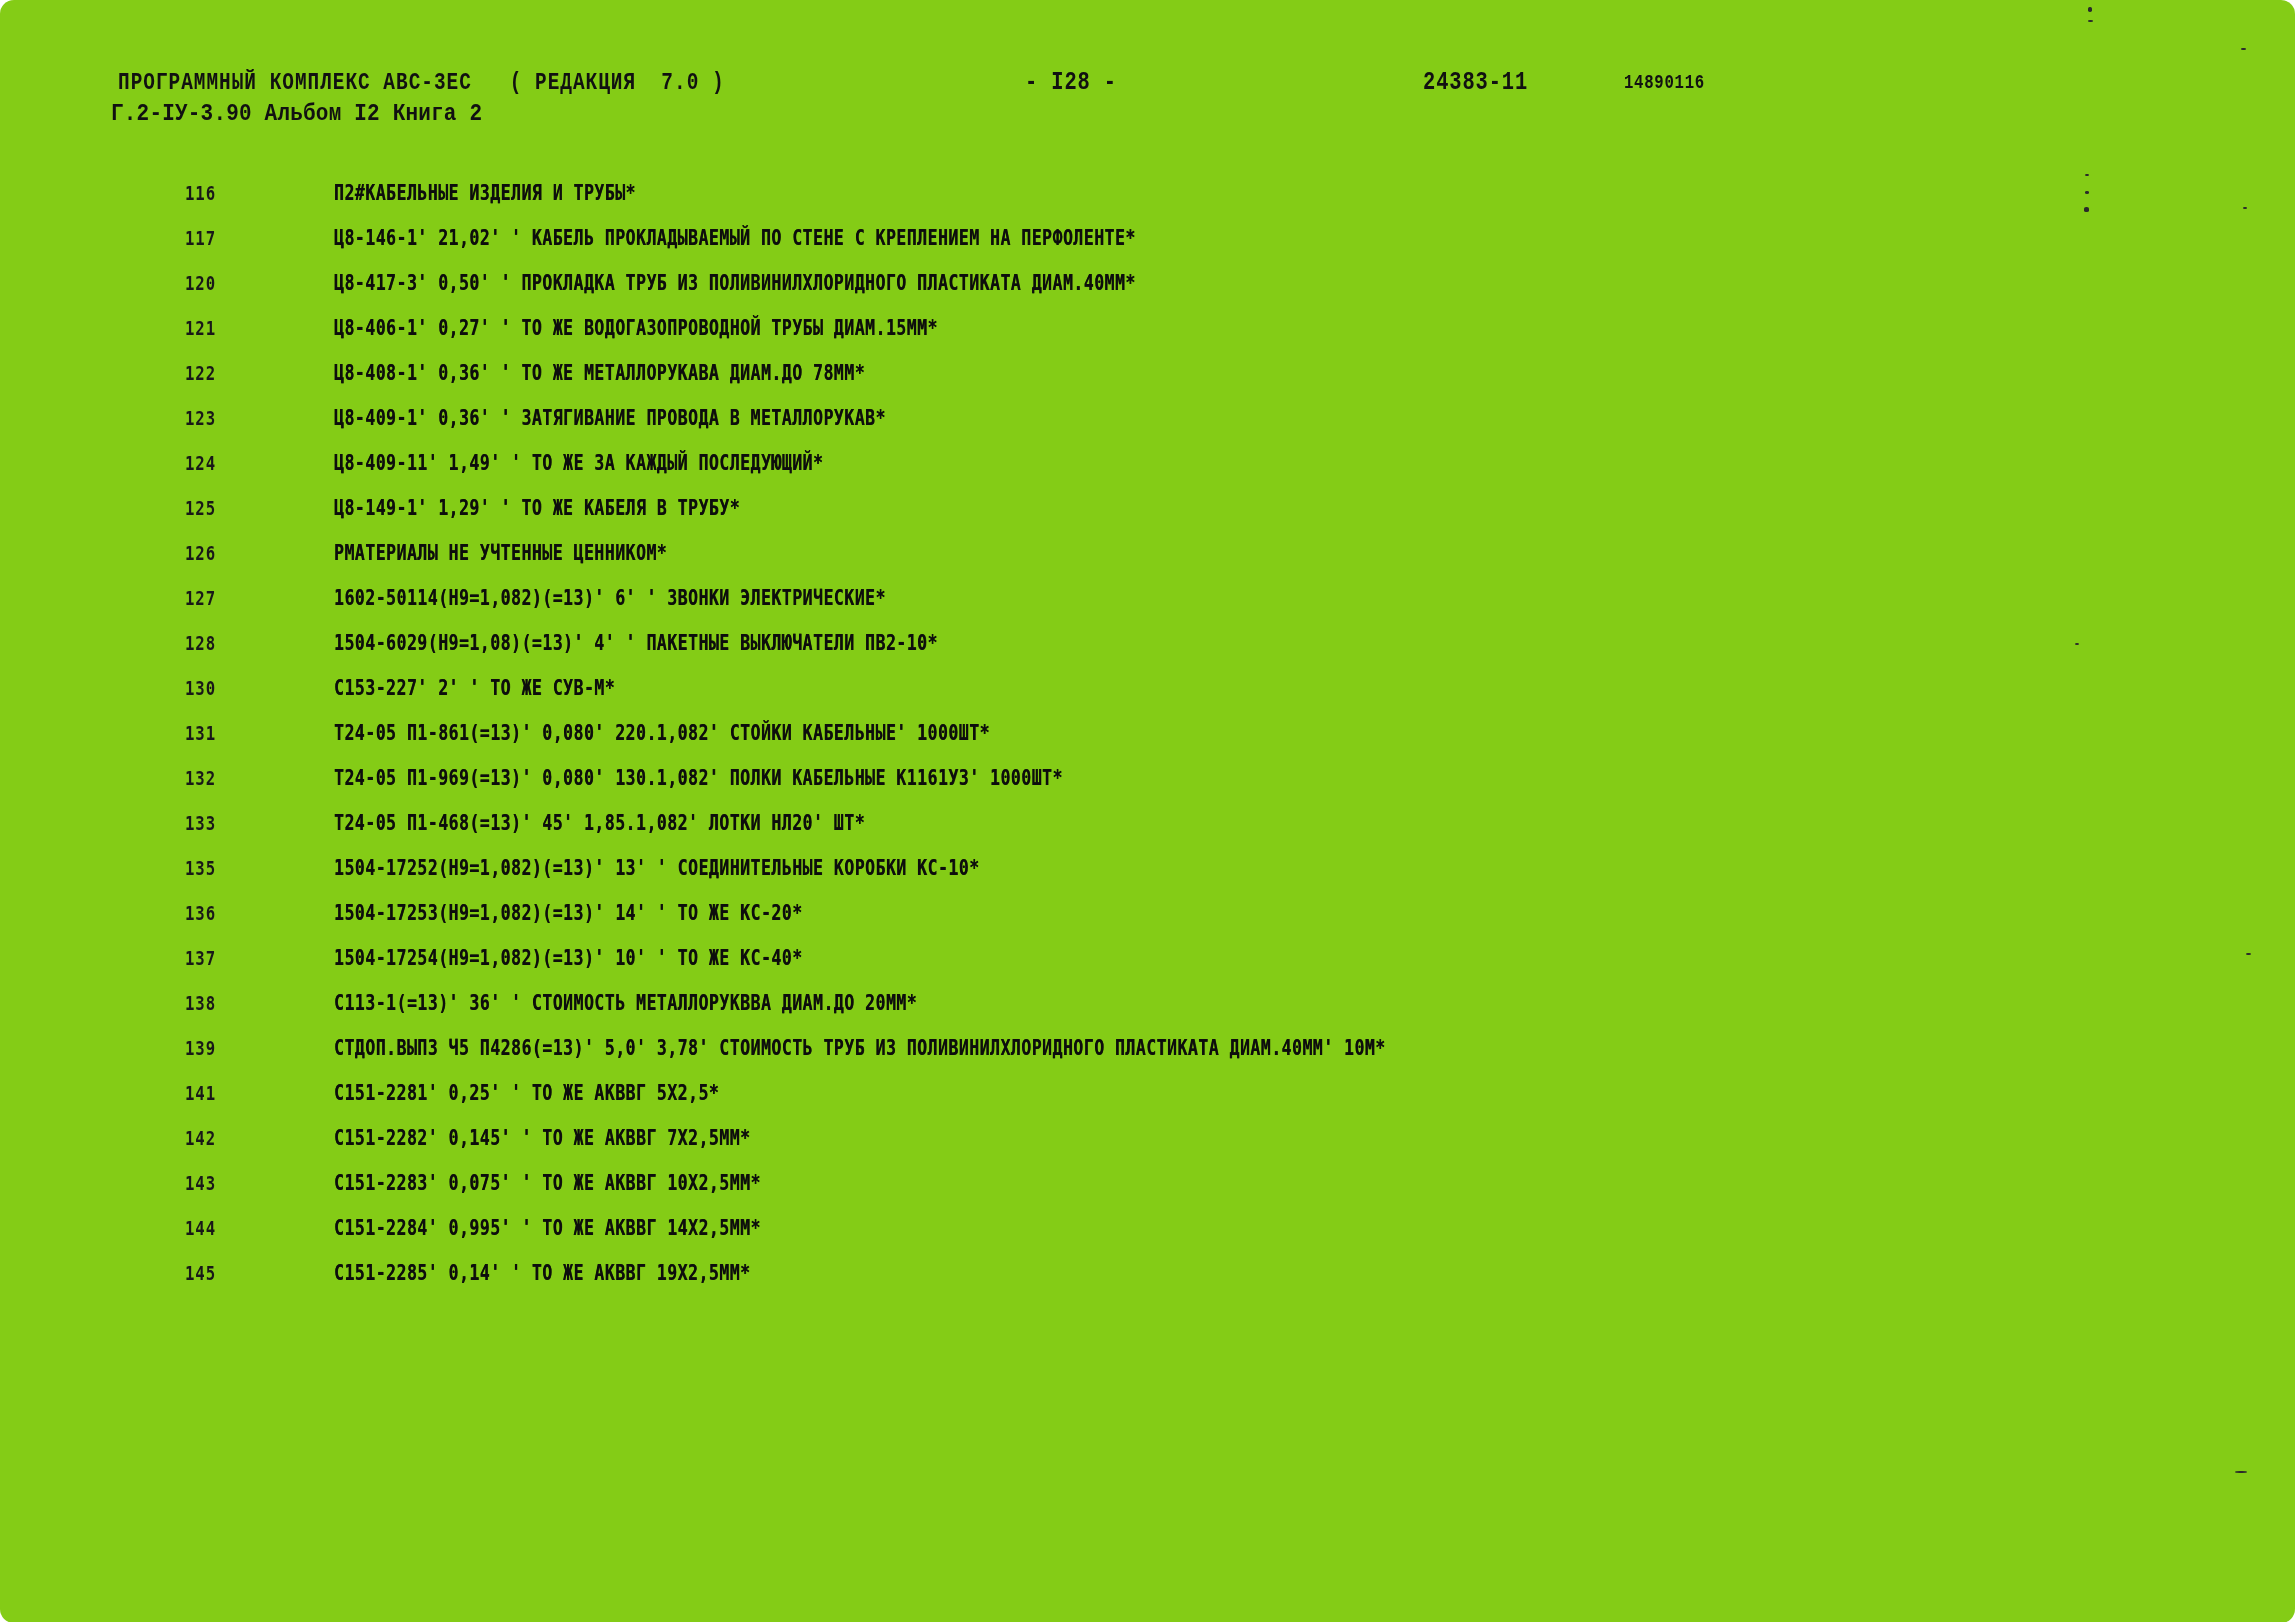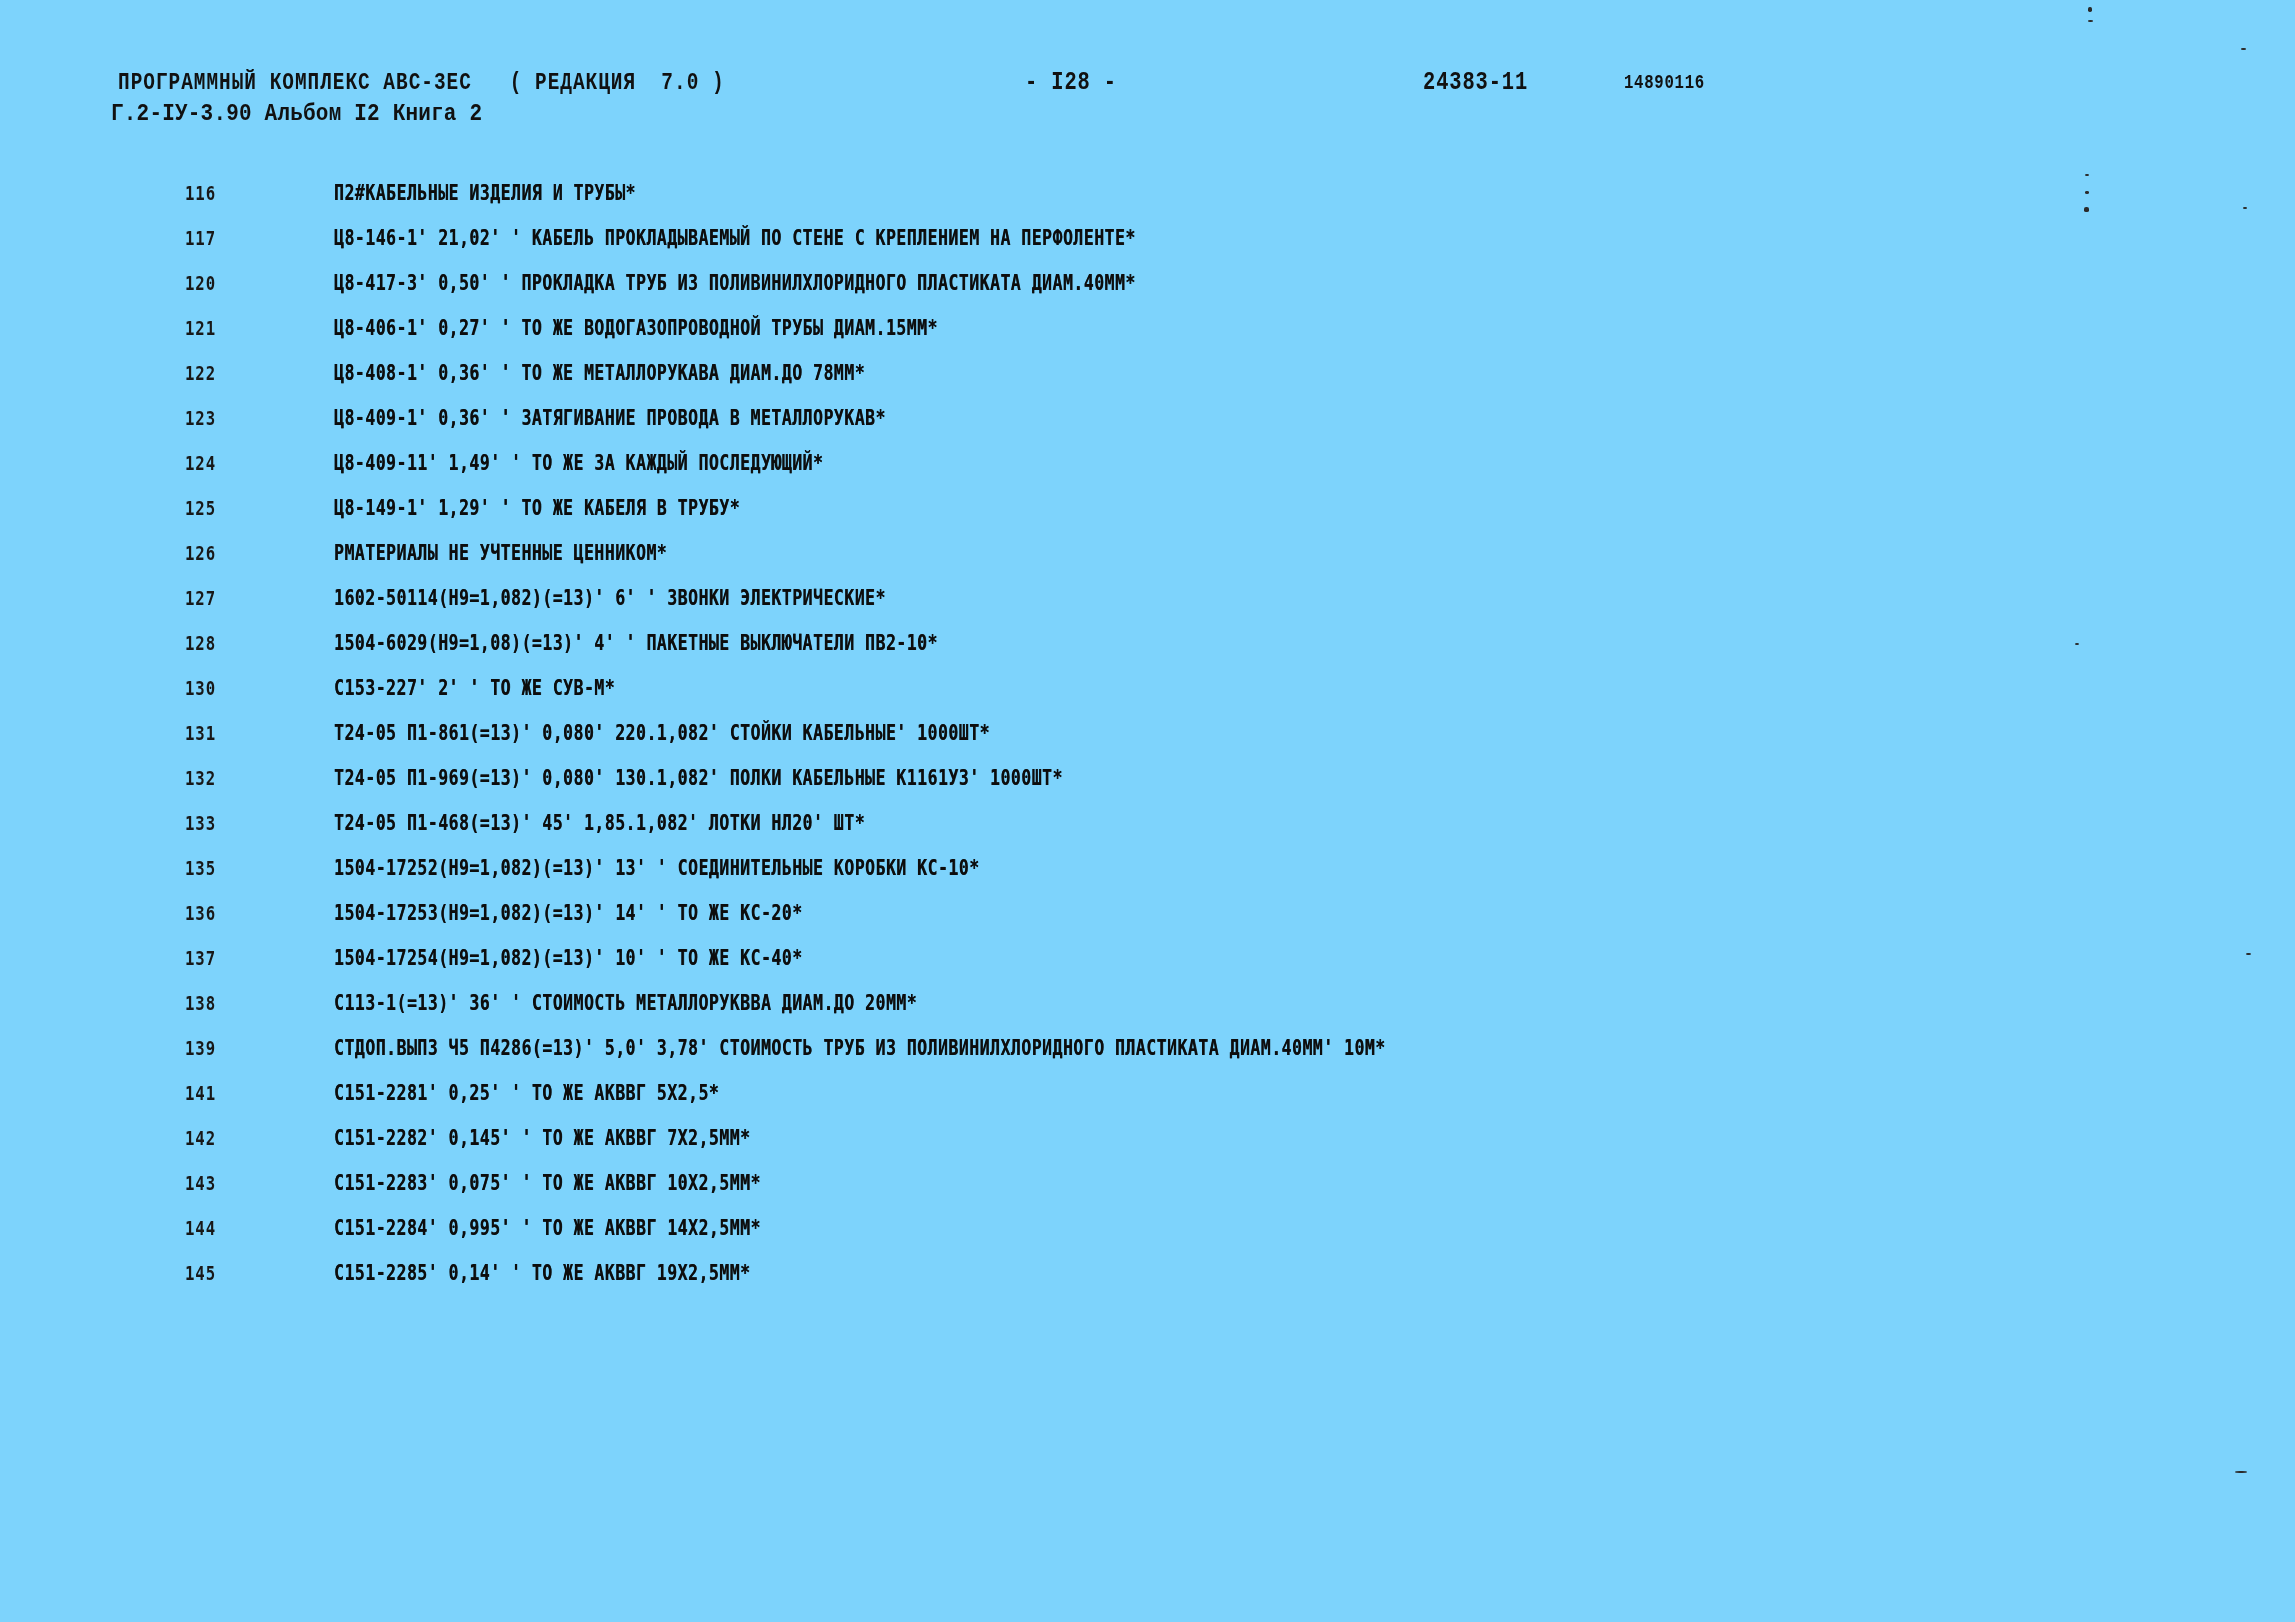--- a/index.html
+++ b/index.html
@@ -8,22 +8,23 @@
     padding: 0;
     background: #ffffff;
   }
   body {
     font-family: "DejaVu Sans Mono", monospace;
   }
   .page {
     position: relative;
     width: 2295px;
     height: 1623px;
-    background: #7dd3fc;
+    background: #84cc16;
     overflow: hidden;
+    border-radius: 14px;
   }
 
   
   .hdr {
     position: absolute;
     font-family: "Liberation Mono", "DejaVu Sans Mono", monospace;
     color: #111;
     white-space: pre;
     font-weight: 700;
   }

